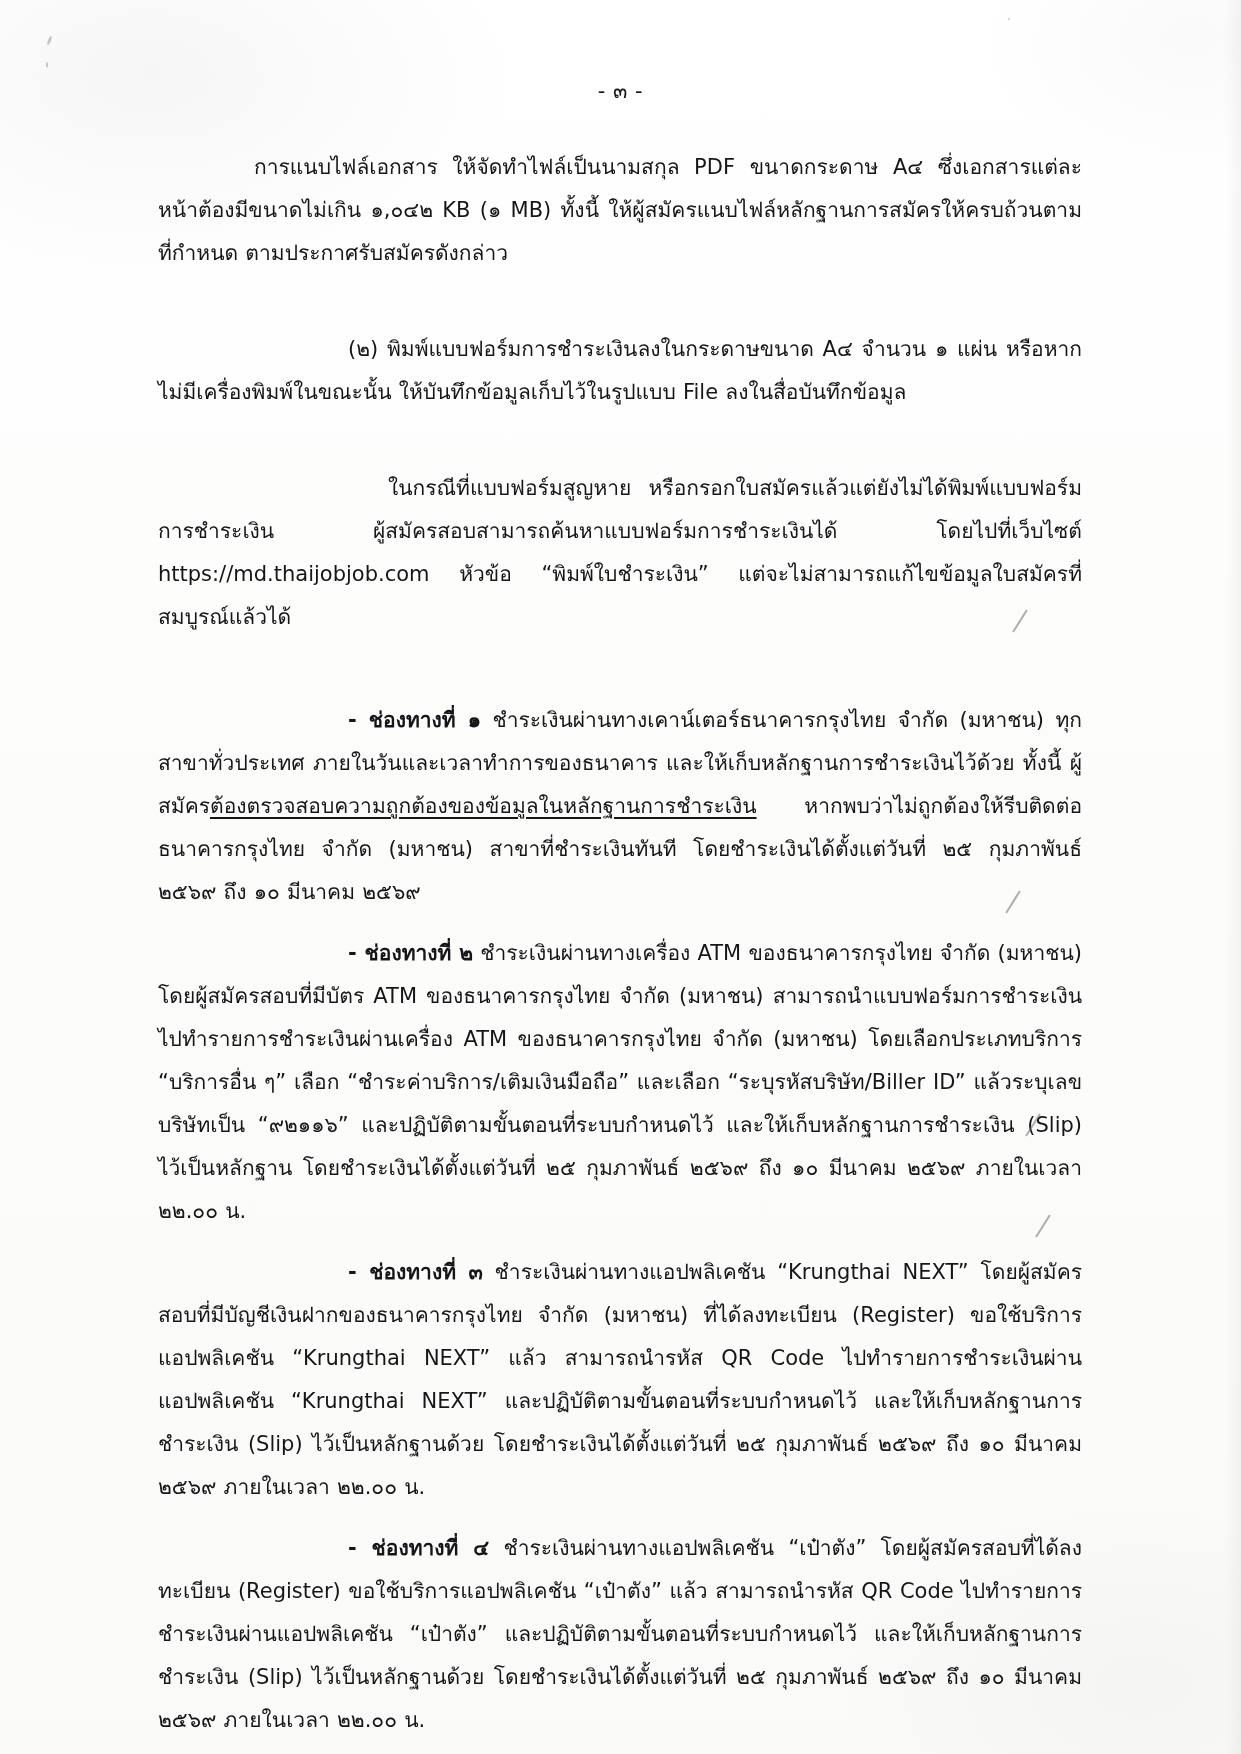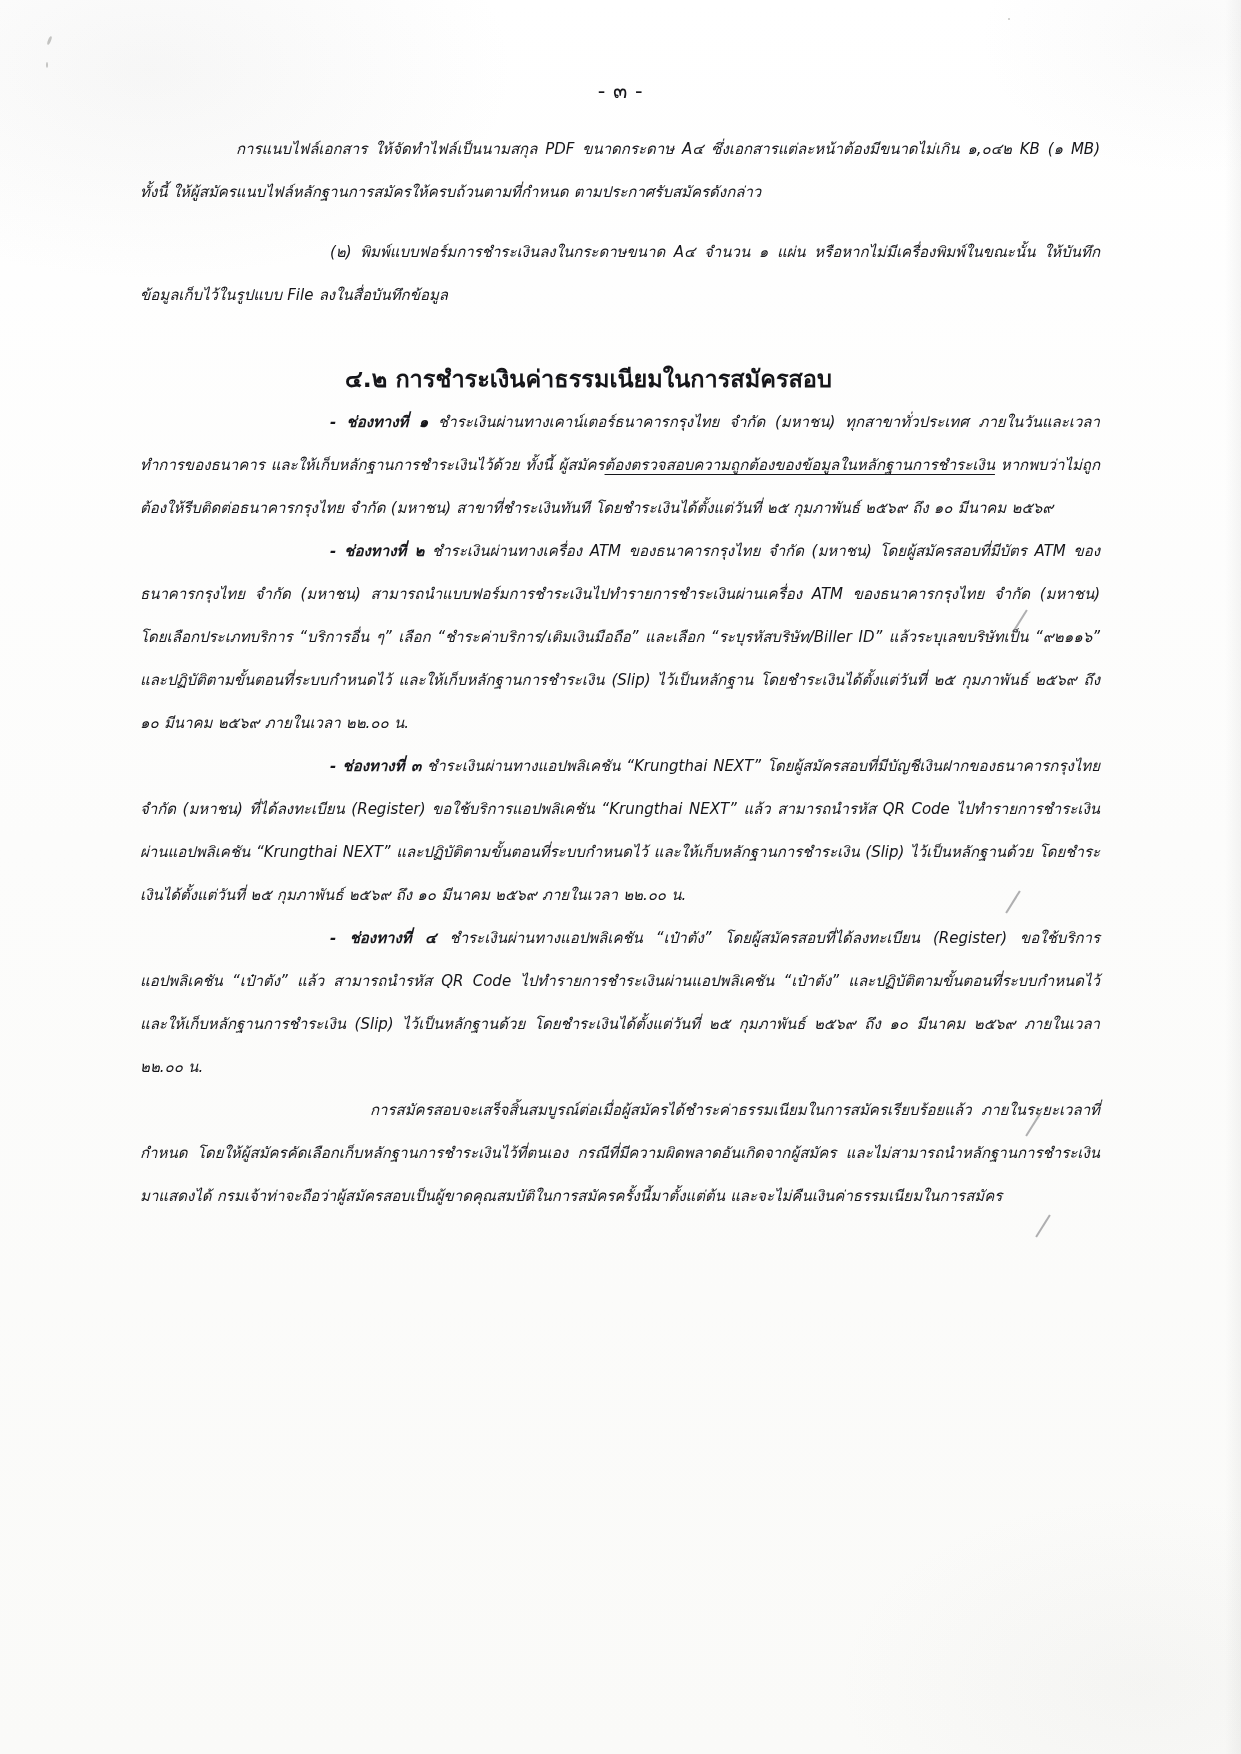--- a/index.html
+++ b/index.html
@@ -44,29 +44,28 @@
     font-size: 21px;
     letter-spacing: .5px;
   }
   .body-text {
     position: absolute;
     left: 140px;
     top: 128px;
     width: 960px;
   }
   p.para {
-    margin: 0;
-    font-size: 15px;
+    margin: 18px;
+    font-size: 21px;
     line-height: 43px;
     text-align: justify;
     text-justify: inter-word;
     text-indent: 0;
     white-space: pre-wrap;
     word-spacing: .5px;
-    font-style: italic;
   }
   p.para.indent-1 { text-indent: 96px; }
   p.para.indent-2 { text-indent: 190px; }
   p.para.indent-3 { text-indent: 230px; }
   .heading {
     margin: 0;
     font-size: 23.5px;
     line-height: 43px;
     font-weight: 700;
     text-indent: 205px;
@@ -106,23 +105,23 @@
   <div class="page-number">- ๓ -</div>
 
   <div class="body-text">
 
     <p class="para indent-1">การแนบไฟล์เอกสาร ให้จัดทำไฟล์เป็นนามสกุล PDF ขนาดกระดาษ A๔ ซึ่งเอกสารแต่ละหน้าต้องมีขนาดไม่เกิน ๑,๐๔๒ KB (๑ MB) ทั้งนี้ ให้ผู้สมัครแนบไฟล์หลักฐานการสมัครให้ครบถ้วนตามที่กำหนด ตามประกาศรับสมัครดังกล่าว</p>
     <div class="gap-sm"></div>
 
     <p class="para indent-2">(๒) พิมพ์แบบฟอร์มการชำระเงินลงในกระดาษขนาด A๔ จำนวน ๑ แผ่น หรือหากไม่มีเครื่องพิมพ์ในขณะนั้น ให้บันทึกข้อมูลเก็บไว้ในรูปแบบ File ลงในสื่อบันทึกข้อมูล</p>
     <div class="gap-sm"></div>
 
+    <p class="para indent-3">ในกรณีที่แบบฟอร์มสูญหาย หรือกรอกใบสมัครแล้วแต่ยังไม่ได้พิมพ์แบบฟอร์มการชำระเงิน ผู้สมัครสอบสามารถค้นหาแบบฟอร์มการชำระเงินได้ โดยไปที่เว็บไซต์ https://md.thaijobjob.com หัวข้อ “พิมพ์ใบชำระเงิน” แต่จะไม่สามารถแก้ไขข้อมูลใบสมัครที่สมบูรณ์แล้วได้</p>
     <div class="gap-md"></div>
 
-    <p class="heading">๔.๒ การชำระเงินค่าธรรมเนียมในการสมัครสอบ</p>
 
 
     <p class="para indent-2"><b class="ch">- ช่องทางที่ ๑</b><span> ชำระเงินผ่านทางเคาน์เตอร์ธนาคารกรุงไทย จำกัด (มหาชน) ทุกสาขาทั่วประเทศ ภายในวันและเวลาทำการของธนาคาร และให้เก็บหลักฐานการชำระเงินไว้ด้วย ทั้งนี้ ผู้สมัคร</span><u class="ul">ต้องตรวจสอบความถูกต้องของข้อมูลในหลักฐานการชำระเงิน</u><span> หากพบว่าไม่ถูกต้องให้รีบติดต่อธนาคารกรุงไทย จำกัด (มหาชน) สาขาที่ชำระเงินทันที โดยชำระเงินได้ตั้งแต่วันที่ ๒๕ กุมภาพันธ์ ๒๕๖๙ ถึง ๑๐ มีนาคม ๒๕๖๙</span></p>
 
     <p class="para indent-2"><b class="ch">- ช่องทางที่ ๒</b><span> ชำระเงินผ่านทางเครื่อง ATM ของธนาคารกรุงไทย จำกัด (มหาชน) โดยผู้สมัครสอบที่มีบัตร ATM ของธนาคารกรุงไทย จำกัด (มหาชน) สามารถนำแบบฟอร์มการชำระเงินไปทำรายการชำระเงินผ่านเครื่อง ATM ของธนาคารกรุงไทย จำกัด (มหาชน) โดยเลือกประเภทบริการ “บริการอื่น ๆ” เลือก “ชำระค่าบริการ/เติมเงินมือถือ” และเลือก “ระบุรหัสบริษัท/Biller ID” แล้วระบุเลขบริษัทเป็น “๙๒๑๑๖” และปฏิบัติตามขั้นตอนที่ระบบกำหนดไว้ และให้เก็บหลักฐานการชำระเงิน (Slip) ไว้เป็นหลักฐาน โดยชำระเงินได้ตั้งแต่วันที่ ๒๕ กุมภาพันธ์ ๒๕๖๙ ถึง ๑๐ มีนาคม ๒๕๖๙ ภายในเวลา ๒๒.๐๐ น.</span></p>
 
     <p class="para indent-2"><b class="ch">- ช่องทางที่ ๓</b><span> ชำระเงินผ่านทางแอปพลิเคชัน “Krungthai NEXT” โดยผู้สมัครสอบที่มีบัญชีเงินฝากของธนาคารกรุงไทย จำกัด (มหาชน) ที่ได้ลงทะเบียน (Register) ขอใช้บริการแอปพลิเคชัน “Krungthai NEXT” แล้ว สามารถนำรหัส QR Code ไปทำรายการชำระเงินผ่านแอปพลิเคชัน “Krungthai NEXT” และปฏิบัติตามขั้นตอนที่ระบบกำหนดไว้ และให้เก็บหลักฐานการชำระเงิน (Slip) ไว้เป็นหลักฐานด้วย โดยชำระเงินได้ตั้งแต่วันที่ ๒๕ กุมภาพันธ์ ๒๕๖๙ ถึง ๑๐ มีนาคม ๒๕๖๙ ภายในเวลา ๒๒.๐๐ น.</span></p>
 
     <p class="para indent-2"><b class="ch">- ช่องทางที่ ๔</b><span> ชำระเงินผ่านทางแอปพลิเคชัน “เป๋าตัง” โดยผู้สมัครสอบที่ได้ลงทะเบียน (Register) ขอใช้บริการแอปพลิเคชัน “เป๋าตัง” แล้ว สามารถนำรหัส QR Code ไปทำรายการชำระเงินผ่านแอปพลิเคชัน “เป๋าตัง” และปฏิบัติตามขั้นตอนที่ระบบกำหนดไว้ และให้เก็บหลักฐานการชำระเงิน (Slip) ไว้เป็นหลักฐานด้วย โดยชำระเงินได้ตั้งแต่วันที่ ๒๕ กุมภาพันธ์ ๒๕๖๙ ถึง ๑๐ มีนาคม ๒๕๖๙ ภายในเวลา ๒๒.๐๐ น.</span></p>
 

